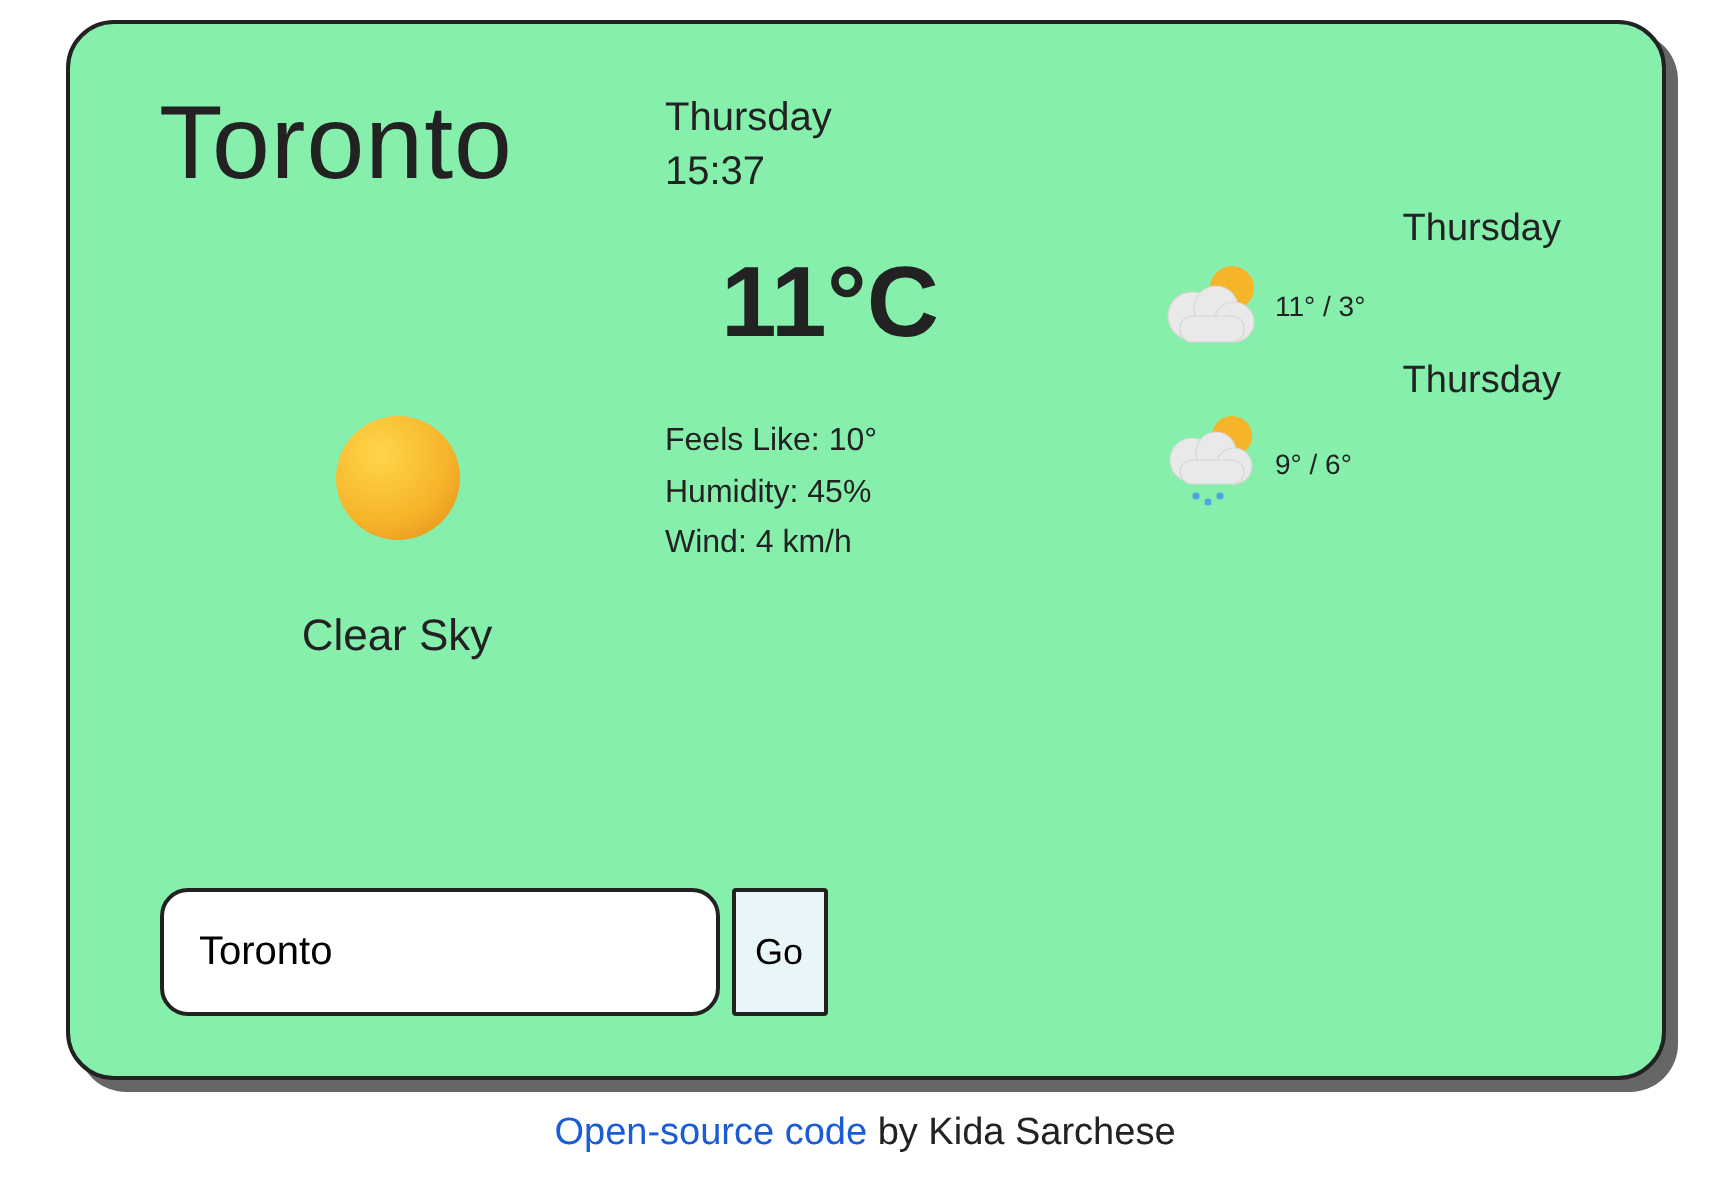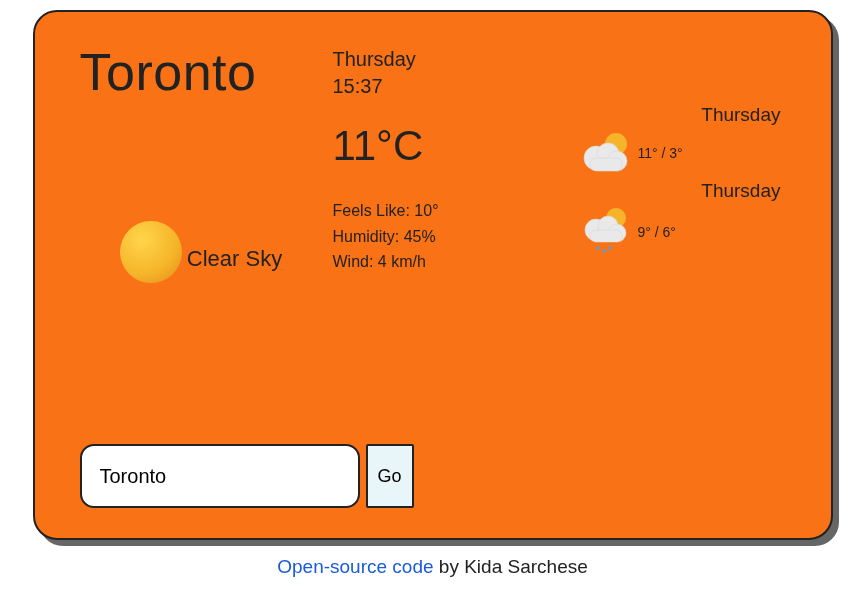--- a/index.html
+++ b/index.html
@@ -10,21 +10,21 @@
     font-family: 'Segoe UI', 'Helvetica Neue', Arial, sans-serif;
     color: #222;
     display: flex;
     flex-direction: column;
     align-items: center;
     padding-top: 10px;
   }
   .card {
     width: 800px;
     height: 530px;
-    background: #f97316;
+    background: #86efac;
     border: 2px solid #222;
     border-radius: 24px;
     box-shadow: 6px 6px 0 0 rgba(0,0,0,0.6);
     padding: 30px 45px 30px 45px;
     position: relative;
     display: grid;
     grid-template-columns: 1fr 1fr 210px;
     grid-template-rows: auto 1fr auto;
     column-gap: 10px;
   }
@@ -40,42 +40,43 @@
     grid-row: 1;
     font-size: 20px;
     padding-top: 4px;
     padding-left: 5px;
   }
   .datetime div { line-height: 1.35; }
   .current-icon-col {
     grid-column: 1;
     grid-row: 2;
     display: flex;
-    flex-direction: row;
+    flex-direction: column;
     align-items: center;
     justify-content: center;
   }
   .current-icon-col .icon-wrap {
     margin-bottom: 30px;
     margin-top: 15px;
   }
   .condition {
     font-size: 22px;
   }
   .temp-col {
     grid-column: 2;
     grid-row: 2;
     padding-left: 5px;
     padding-top: 20px;
     display: flex;
     flex-direction: column;
   }
   .temp {
-    font-size: 42px;
-    font-weight: 400;
+    font-size: 50px;
+    font-weight: 700;
+    margin-left: 28px;
   }
   .details {
     margin-top: 28px;
     font-size: 16px;
     line-height: 1.6;
   }
   .forecast {
     grid-column: 3;
     grid-row: 1 / span 2;
     padding-top: 62px;

